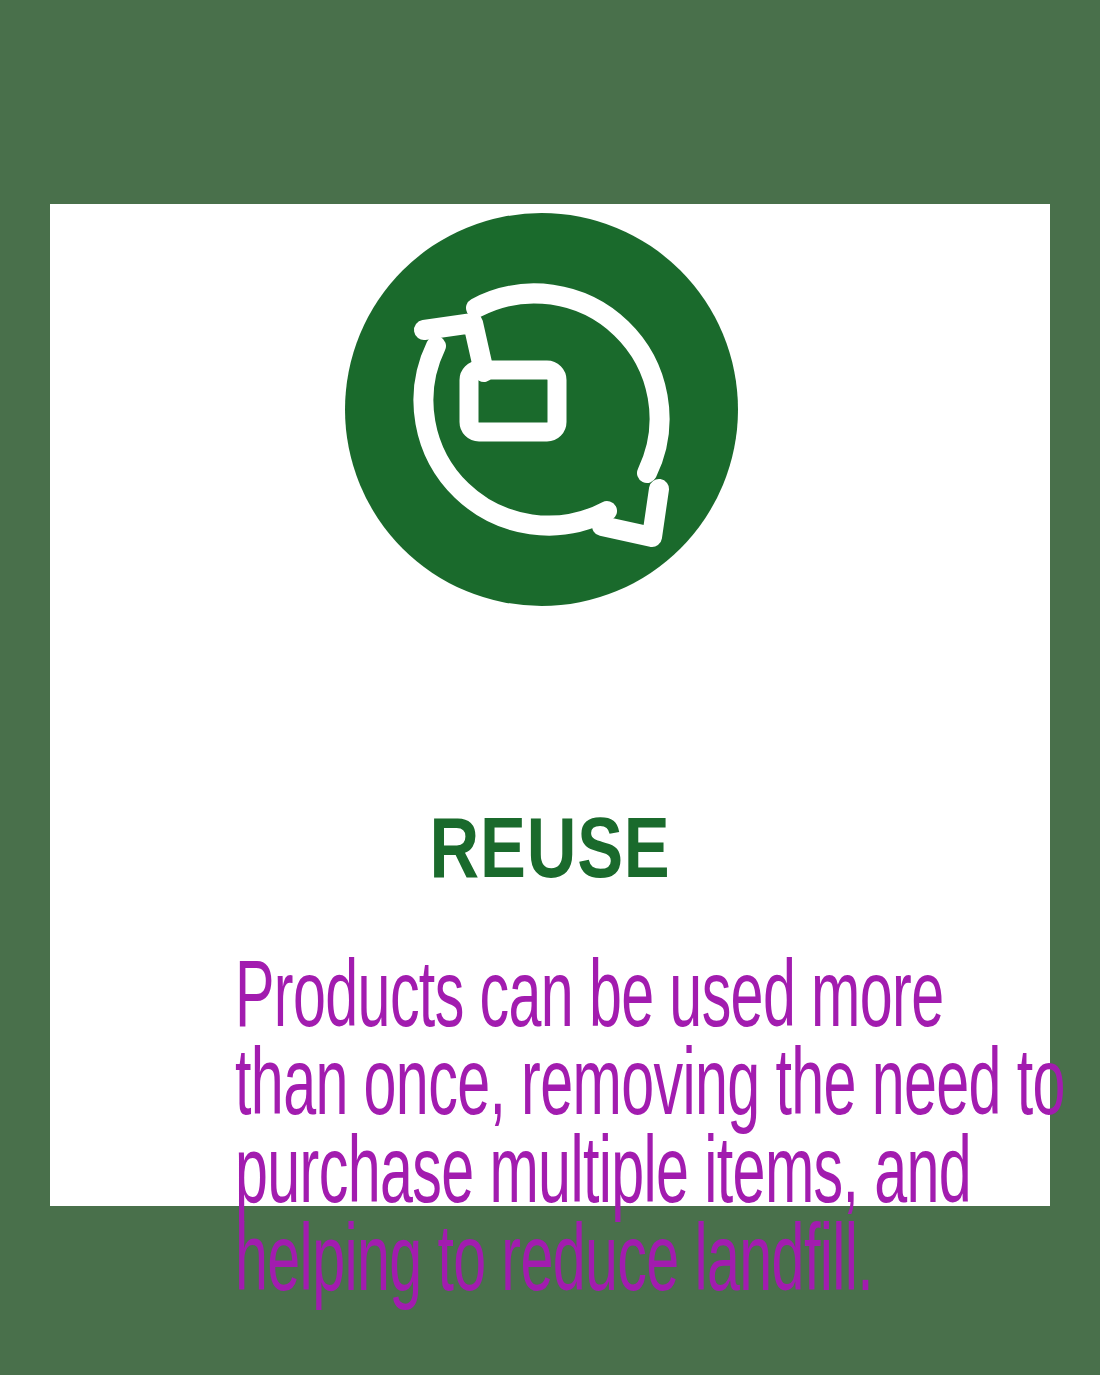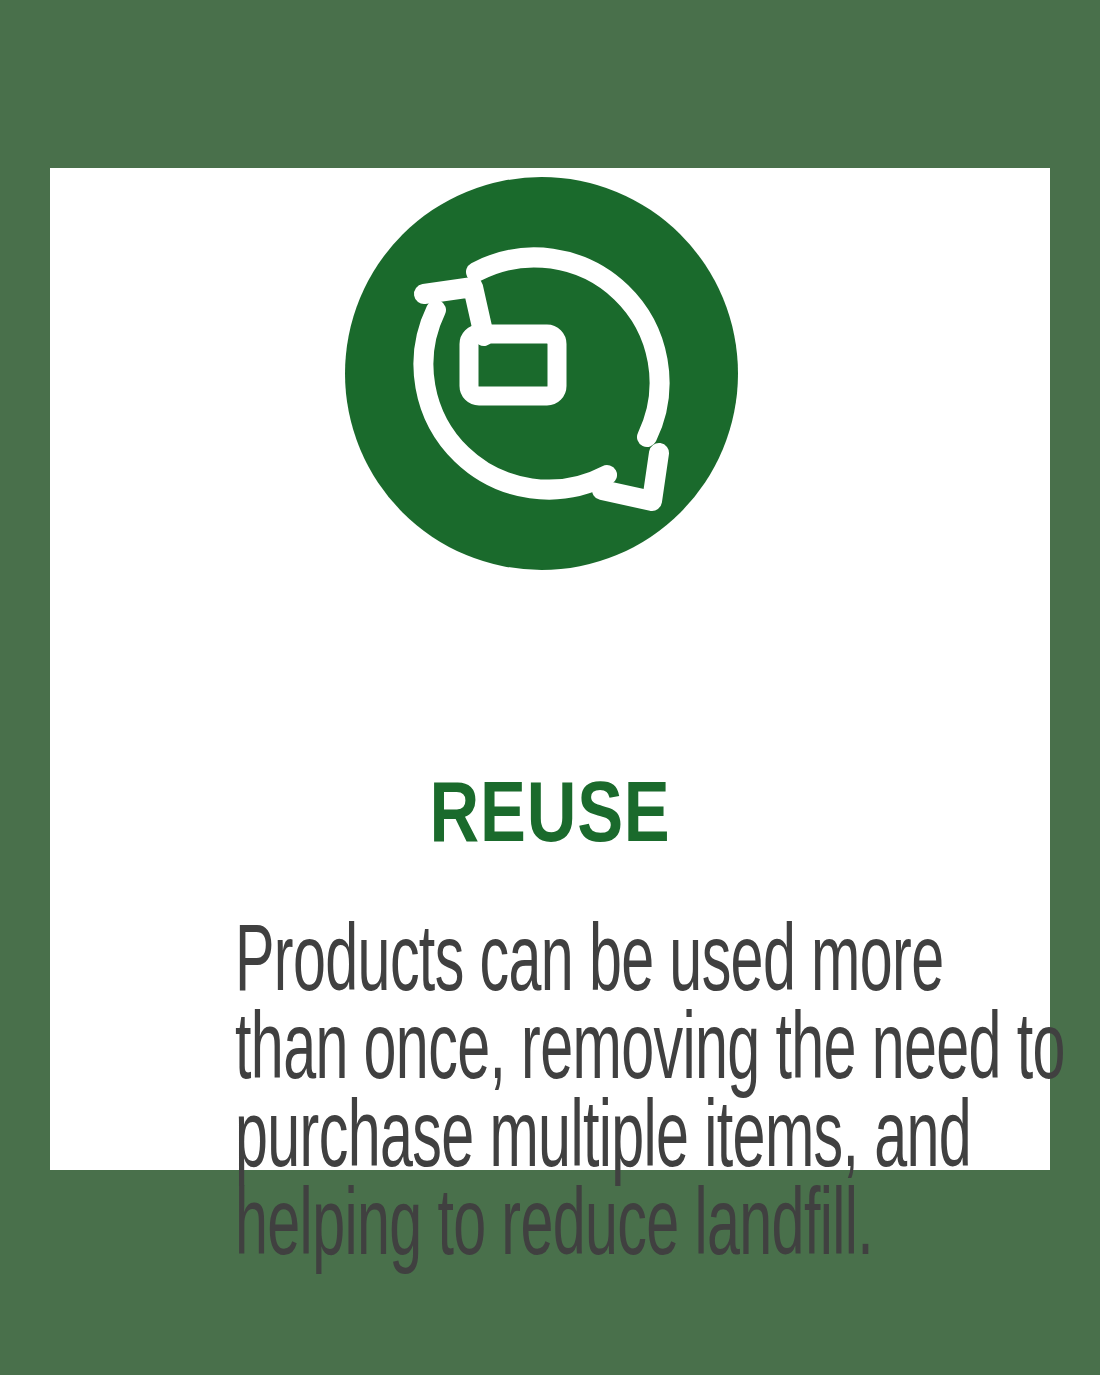--- a/index.html
+++ b/index.html
@@ -19,21 +19,21 @@
     width: 1100px;
     height: 1375px;
     background: #49704B;
     overflow: hidden;
   }
 
   
   #card {
     position: absolute;
     left: 50px;
-    top: 168px;
+    top: 204px;
     width: 1000px;
     height: 1002px;
     background: #FFFFFF;
   }
 
   
   #icon-badge {
     position: absolute;
     left: 295px;   
     top: 9px;      
@@ -66,21 +66,21 @@
     white-space: nowrap;
   }
 
   
   #body-text {
     position: absolute;
     left: 0;
     top: 746px;   
     width: 1000px;
     text-align: center;
-    color: #404040;
+    color: #a21caf;
     font-family: "Liberation Sans Narrow", "Liberation Sans", sans-serif;
     font-weight: 400;
     font-size: 94px;
     line-height: 88px;
     letter-spacing: -1px;
   }
   #body-text .line {
     display: block;
     white-space: nowrap;
     transform: scaleX(0.63);

